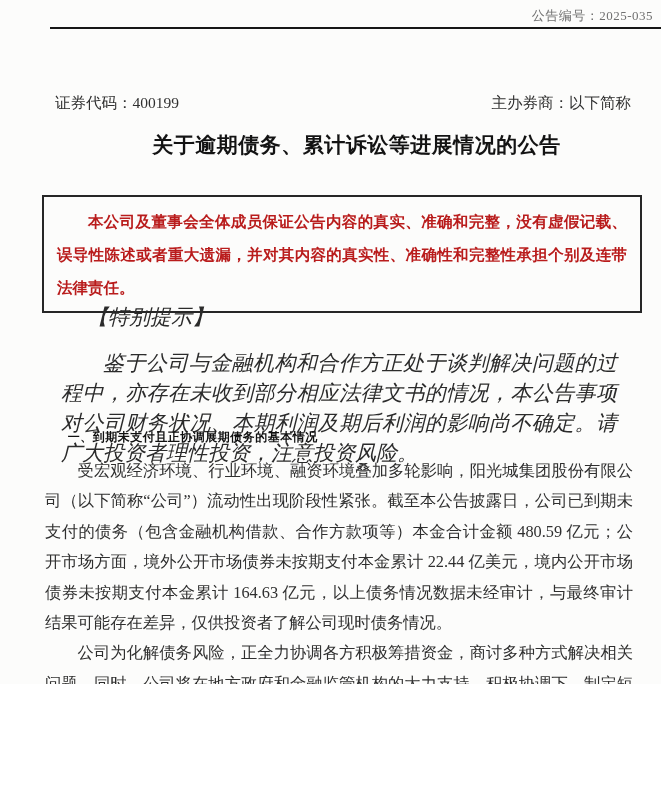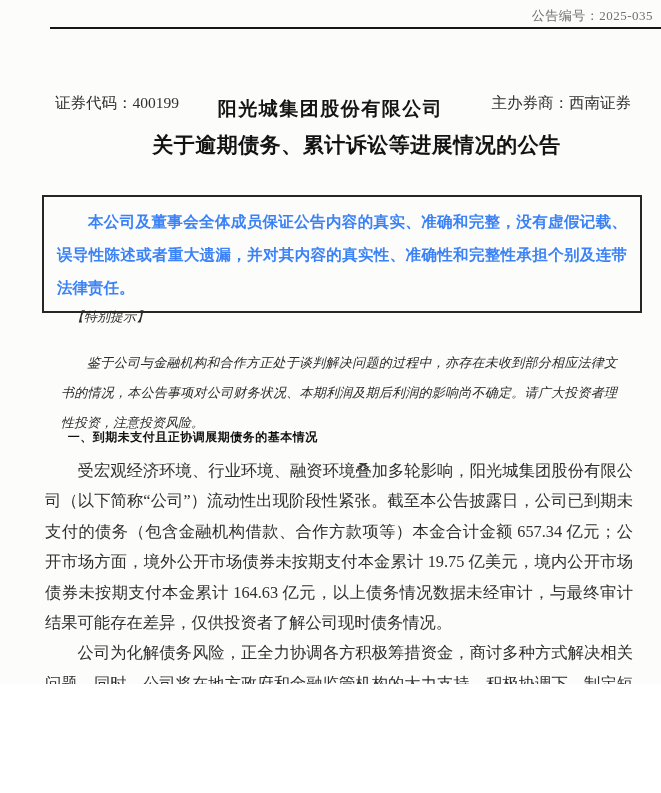--- a/index.html
+++ b/index.html
@@ -32,26 +32,26 @@
   .doc-subtitle {
     position:absolute; top:131px; left:0; width:100%;
     text-align:center; font-size:21px; font-weight:700;
     color:#131313; letter-spacing:.5px;padding-left:26px;
   }
   .decl-box {
     position:absolute; top:195px; left:42px; width:600px;
     box-sizing:border-box; border:2px solid #262626;
     padding:8px 13px 7px;
     font-size:15.5px; font-weight:700; line-height:33px;
-    color:#3b82f6;
+    color:#b91c1c;
   }
   .decl-box p { margin:0; text-indent:2em; text-align:justify; }
   .special {
     position:absolute; top:302px; left:45px; width:588px;
-    font-size:13px; line-height:30px;
+    font-size:21px; line-height:30px;
     font-style:italic; color:#2b2b2b;
   }
   .special .label { text-indent:2em; font-weight:400; }
   .special p { margin:16px; text-indent:2em; text-align:justify; }
   .sec-heading {
     position:absolute; top:429px; left:45px; width:588px;
     font-size:12px; font-weight:700; color:#101010;
     text-indent:1.9em; letter-spacing:.5px;
   }
   .body-text {
@@ -64,36 +64,35 @@
 <body>
 
 <div class="page">
 
   <div class="notice-no">公告编号：2025-035</div>
 
   <div class="top-rule"></div>
 
   <div class="header-row">
     <span>证券代码：400199</span>
-    <span>主办券商：西南证券</span>
+    <span>主办券商：以下简称</span>
   </div>
 
-  <div class="doc-title">阳光城集团股份有限公司</div>
 
   <div class="doc-subtitle">关于逾期债务、累计诉讼等进展情况的公告</div>
 
   <div class="decl-box">
     <p>本公司及董事会全体成员保证公告内容的真实、准确和完整，没有虚假记载、误导性陈述或者重大遗漏，并对其内容的真实性、准确性和完整性承担个别及连带法律责任。</p>
   </div>
 
   <div class="special">
     <div class="label">【特别提示】</div>
     <p>鉴于公司与金融机构和合作方正处于谈判解决问题的过程中，亦存在未收到部分相应法律文书的情况，本公告事项对公司财务状况、本期利润及期后利润的影响尚不确定。请广大投资者理性投资，注意投资风险。</p>
   </div>
 
   <div class="sec-heading">一、到期未支付且正协调展期债务的基本情况</div>
 
   <div class="body-text">
-    <p>受宏观经济环境、行业环境、融资环境叠加多轮影响，阳光城集团股份有限公司（以下简称“公司”）流动性出现阶段性紧张。截至本公告披露日，公司已到期未支付的债务（包含金融机构借款、合作方款项等）本金合计金额 657.34 亿元；公开市场方面，境外公开市场债券未按期支付本金累计 19.75 亿美元，境内公开市场债券未按期支付本金累计 164.63 亿元，以上债务情况数据未经审计，与最终审计结果可能存在差异，仅供投资者了解公司现时债务情况。</p>
+    <p>受宏观经济环境、行业环境、融资环境叠加多轮影响，阳光城集团股份有限公司（以下简称“公司”）流动性出现阶段性紧张。截至本公告披露日，公司已到期未支付的债务（包含金融机构借款、合作方款项等）本金合计金额 480.59 亿元；公开市场方面，境外公开市场债券未按期支付本金累计 22.44 亿美元，境内公开市场债券未按期支付本金累计 164.63 亿元，以上债务情况数据未经审计，与最终审计结果可能存在差异，仅供投资者了解公司现时债务情况。</p>
     <p>公司为化解债务风险，正全力协调各方积极筹措资金，商讨多种方式解决相关问题。同时，公司将在地方政府和金融监管机构的大力支持、积极协调下，制定短中长期综合化解方案，积极解决当前问题。</p>
   </div>
 
 </div>
 
 </body></html>

